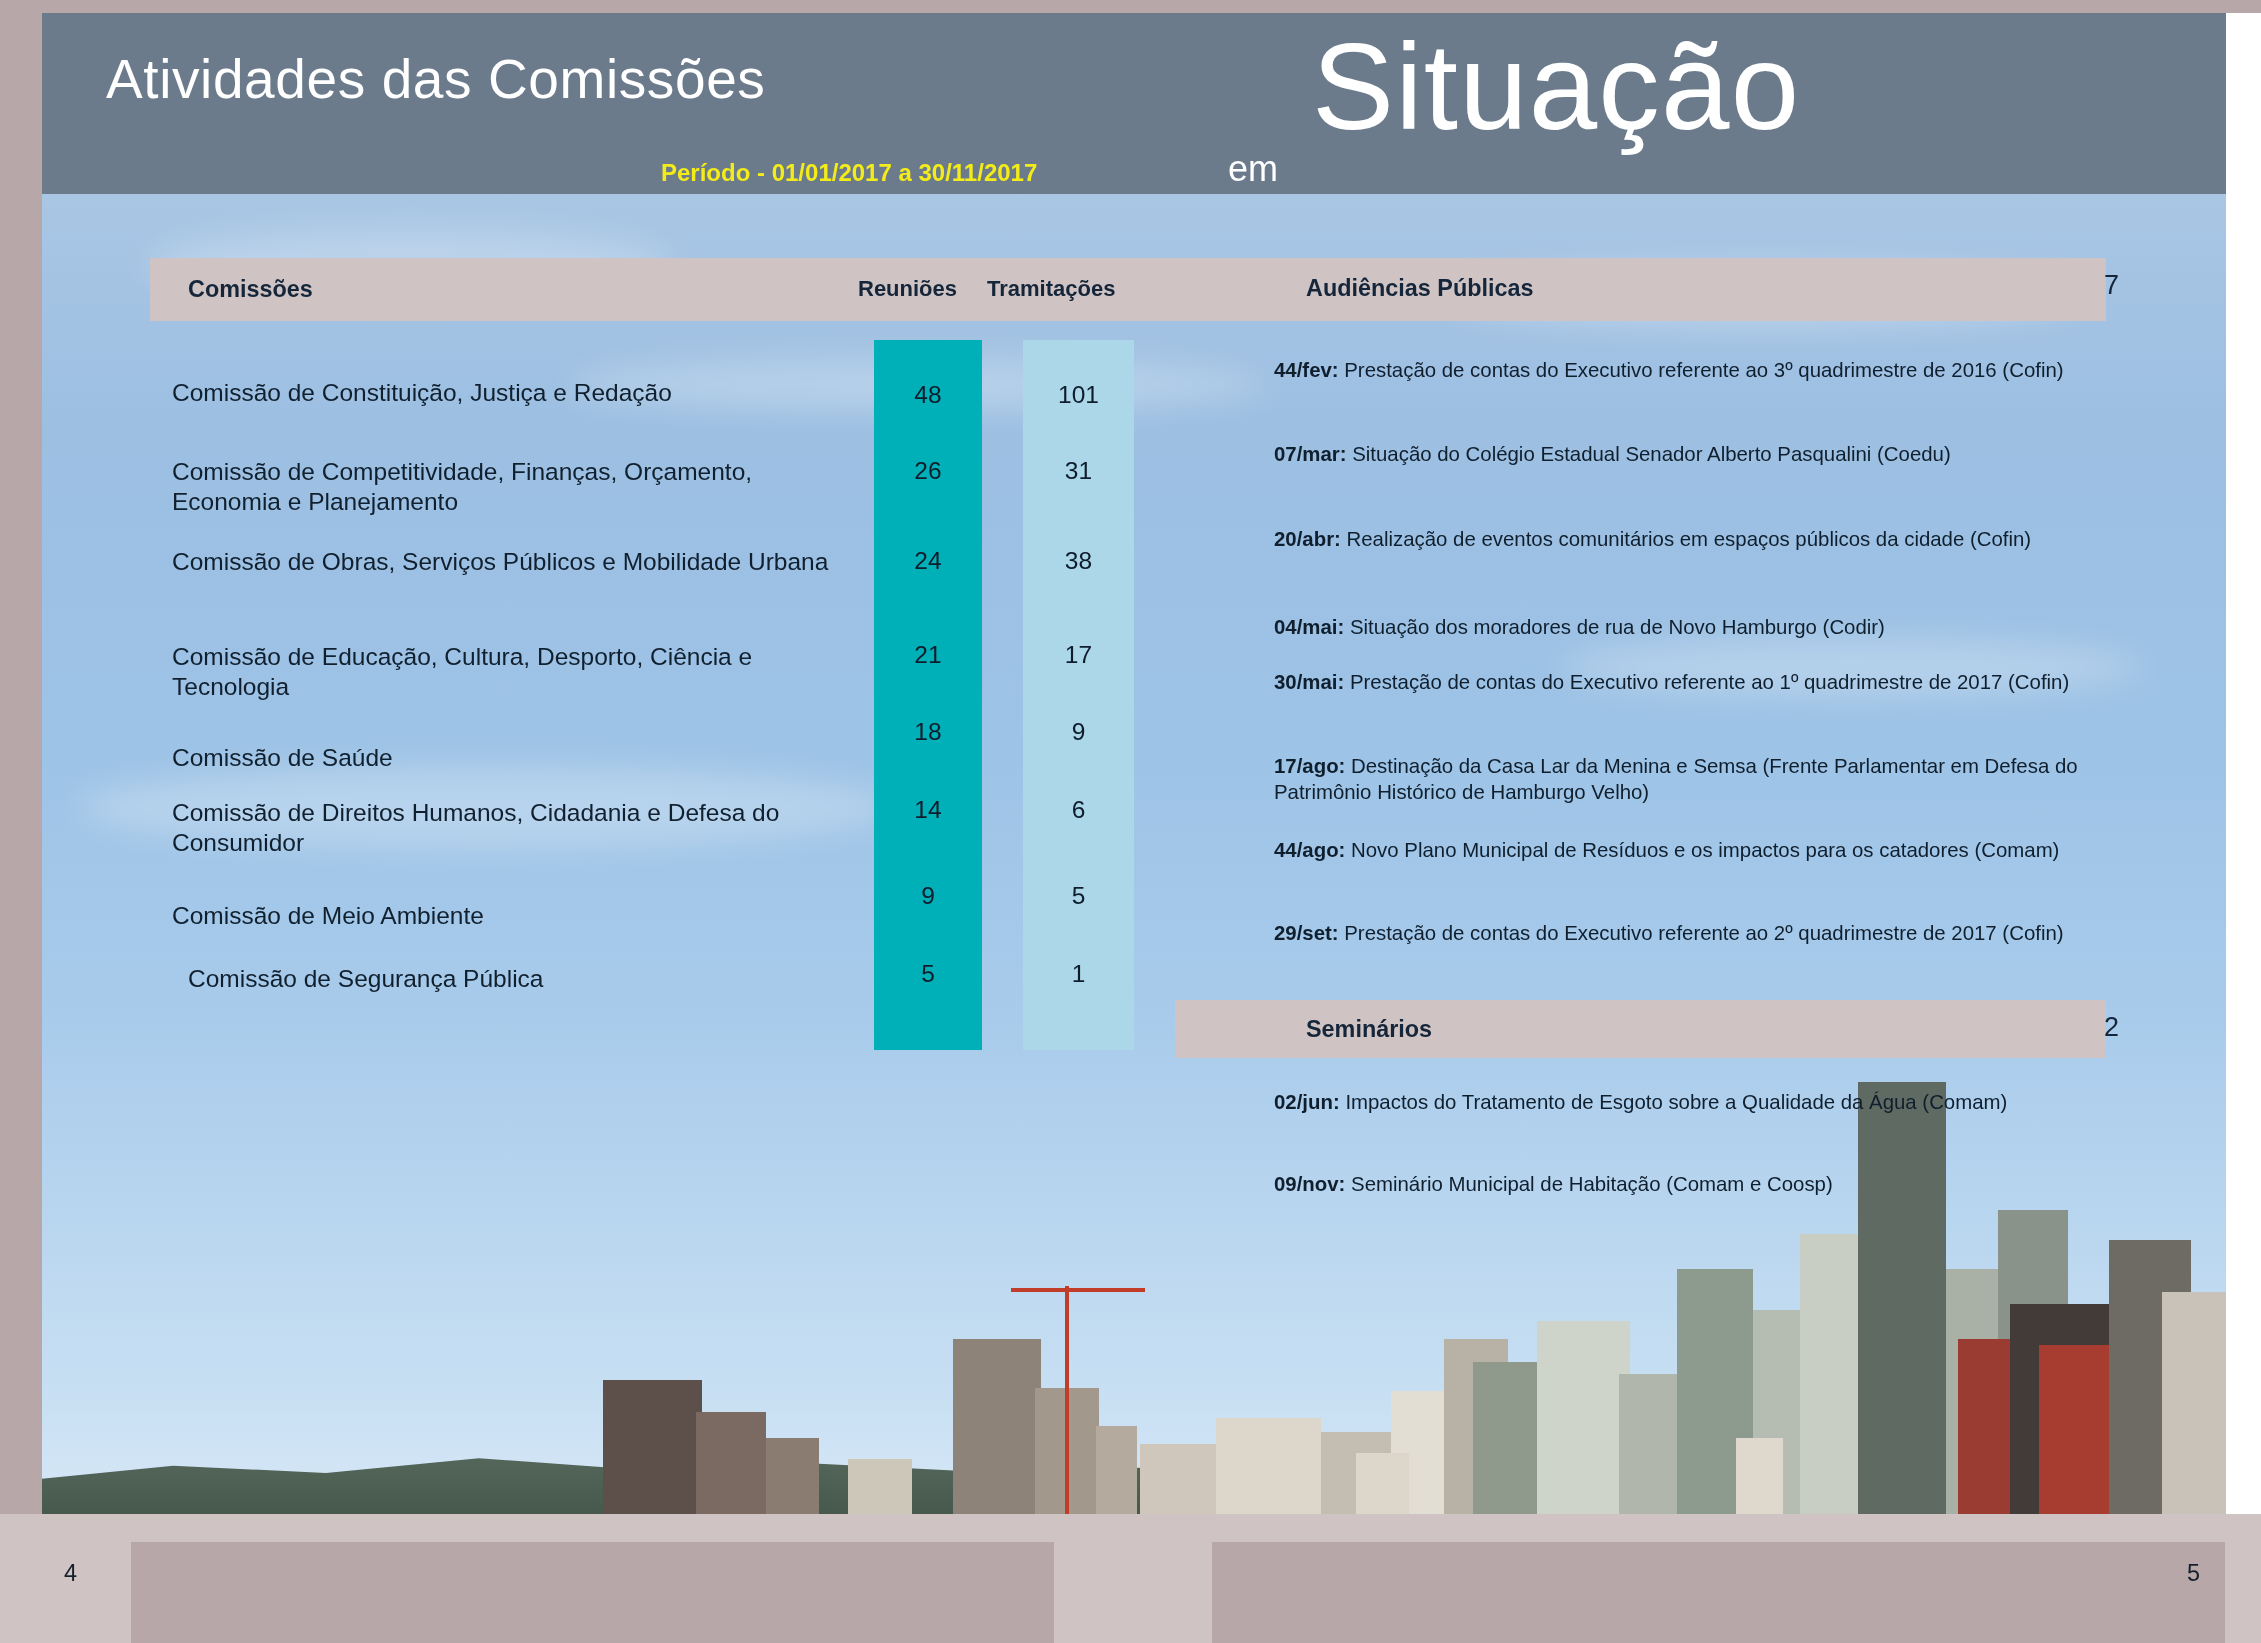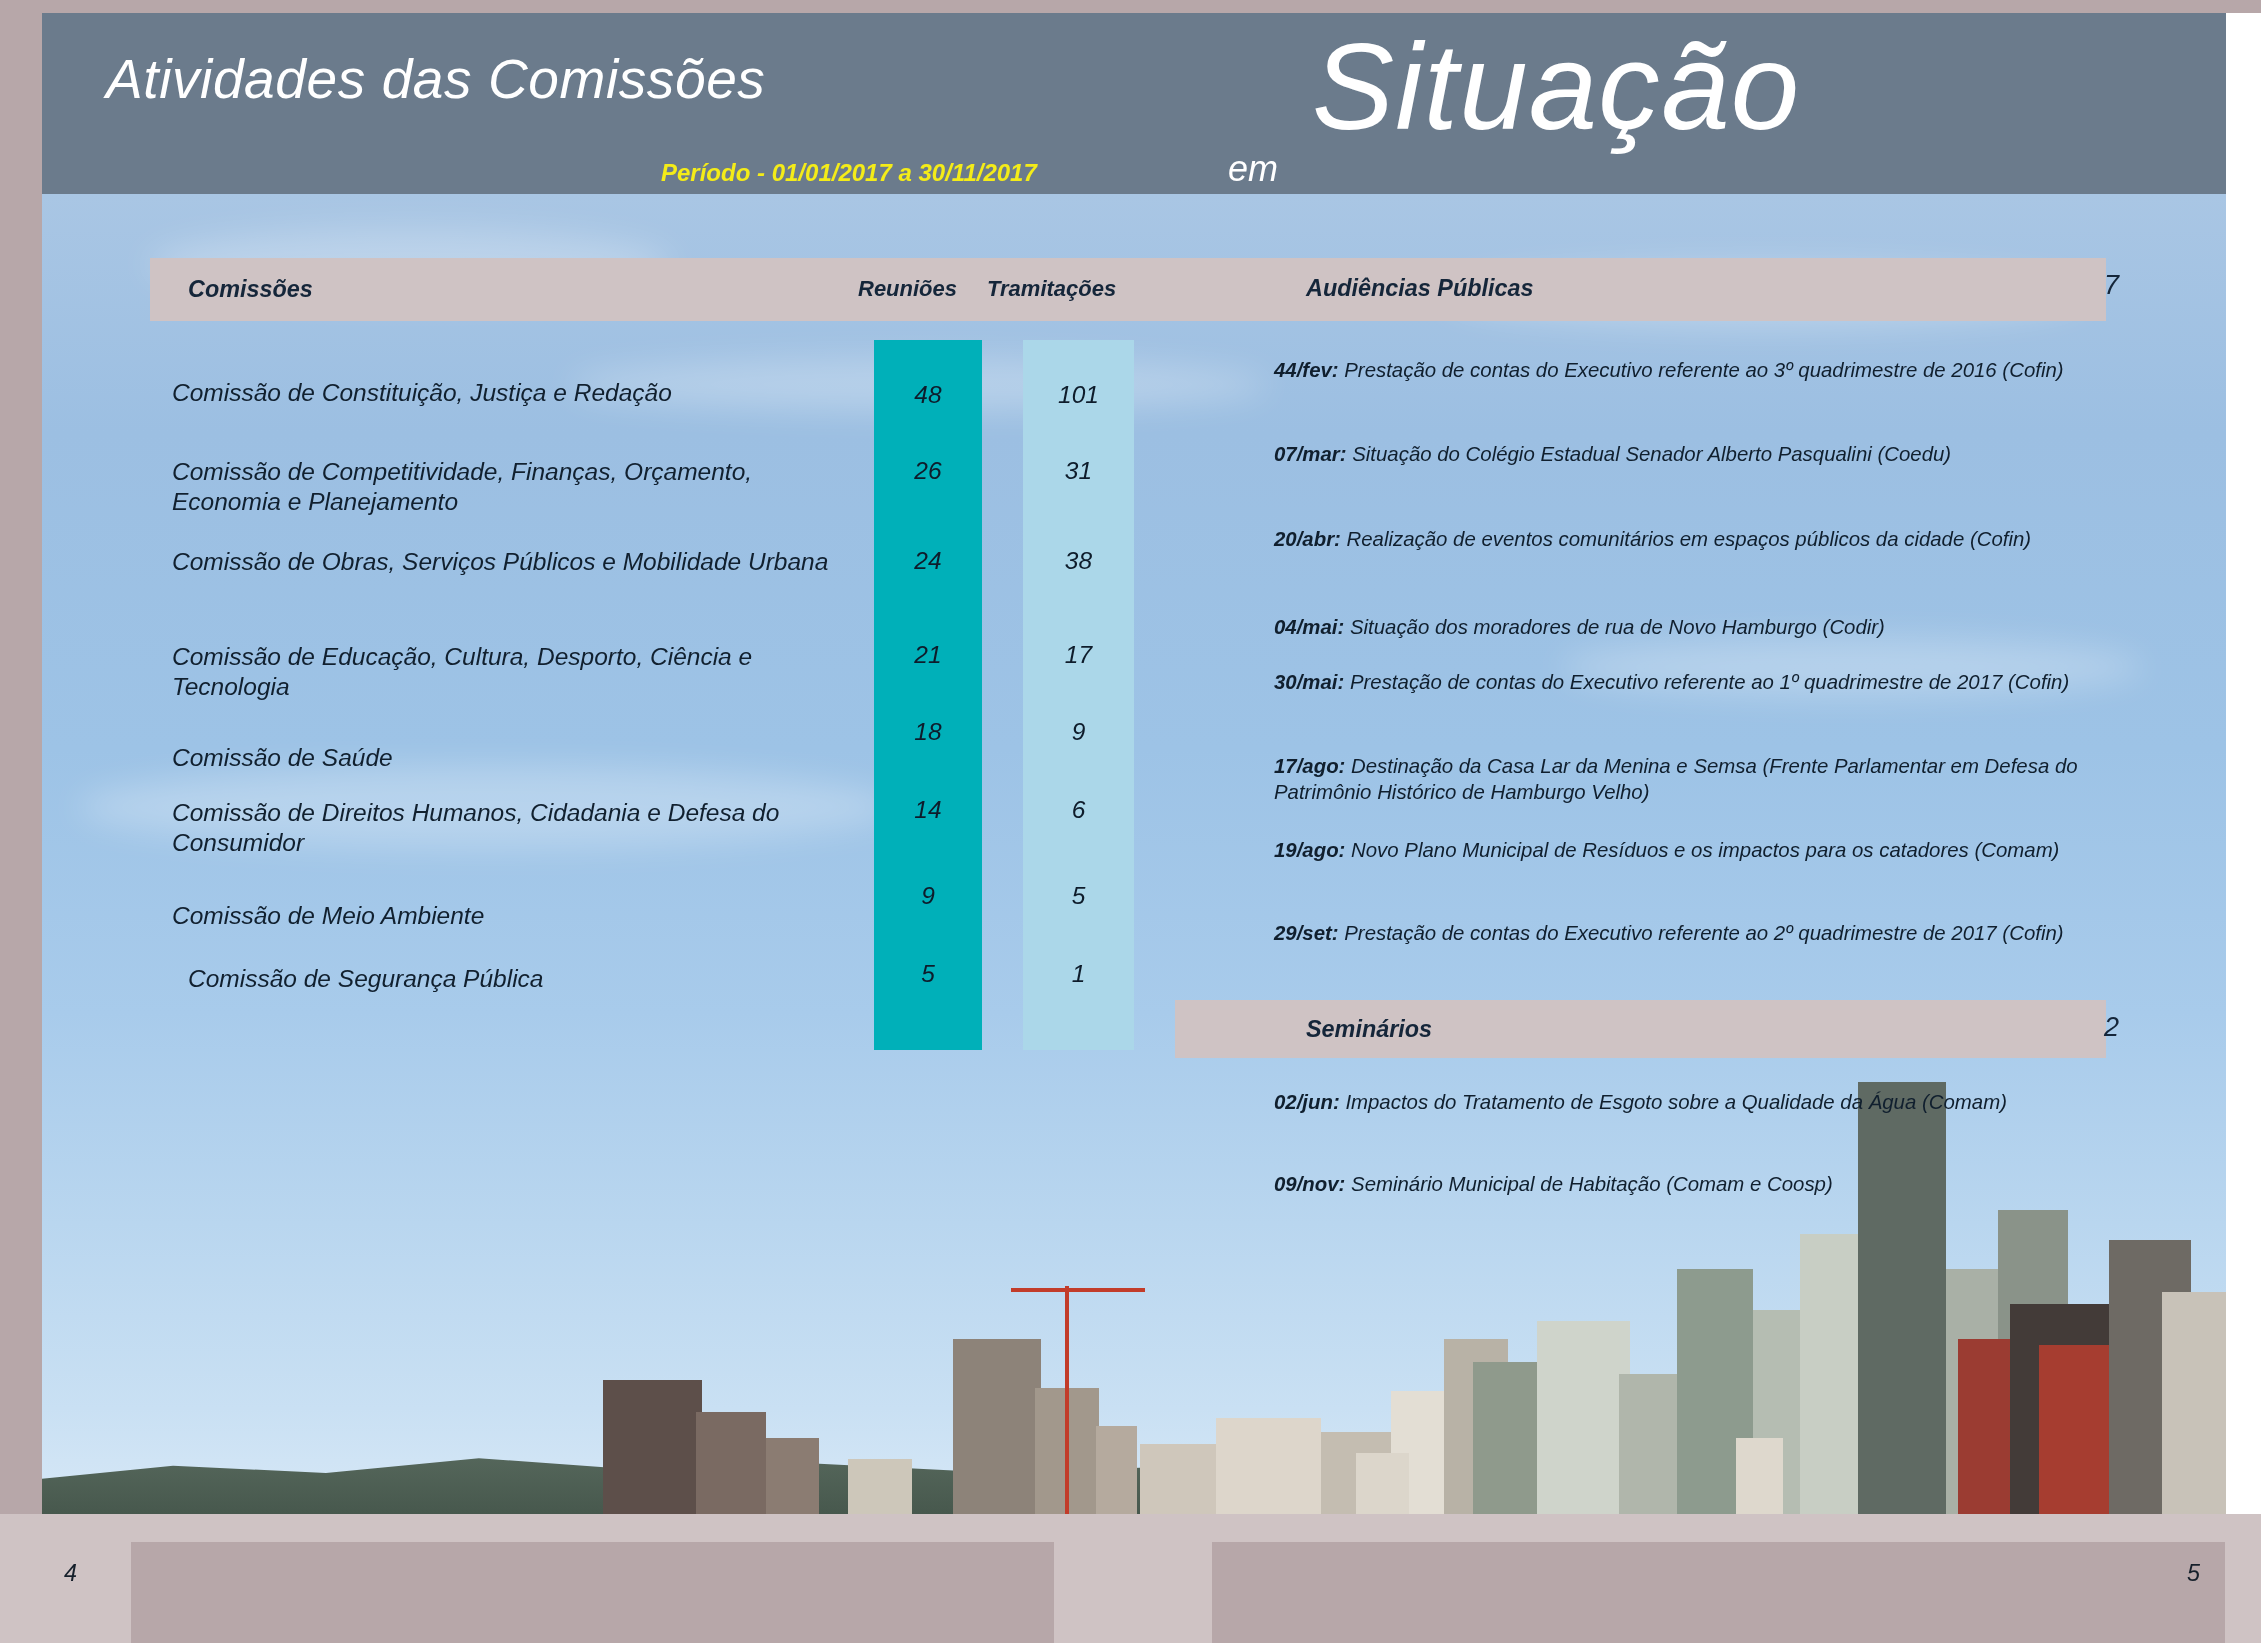--- a/index.html
+++ b/index.html
@@ -8,21 +8,20 @@
     font-family: "Liberation Sans", sans-serif;
     background: #ffffff;
     overflow: hidden;
   }
 
   
   #page {
     position: relative;
     width: 1907px; height: 1644px;
     background: #bef264;
-    font-style: italic;
   }
   .frame-left {
     position: absolute; left: 0; top: 0;
     width: 42px; height: 1644px;
     background: #b7a7a9;
   }
   .frame-right {
     position: absolute; right: 0; top: 0;
     width: 35px; height: 1644px;
     background: #b7a7a9;
@@ -358,21 +357,21 @@
     <div class="aud-item" style="top:602px;">
       <b>04/mai:</b><span> Situação dos moradores de rua de Novo Hamburgo (Codir)</span>
     </div>
     <div class="aud-item" style="top:657px;">
       <b>30/mai:</b><span> Prestação de contas do Executivo referente ao 1º quadrimestre de 2017 (Cofin)</span>
     </div>
     <div class="aud-item" style="top:741px;">
       <b>17/ago:</b><span> Destinação da Casa Lar da Menina e Semsa (Frente Parlamentar em Defesa do Patrimônio Histórico de Hamburgo Velho)</span>
     </div>
     <div class="aud-item" style="top:825px;">
-      <b>19/ago:</b><span> Novo Plano Municipal de Resíduos e os impactos para os catadores (Comam)</span>
+      <b>44/ago:</b><span> Novo Plano Municipal de Resíduos e os impactos para os catadores (Comam)</span>
     </div>
     <div class="aud-item" style="top:908px;">
       <b>29/set:</b><span> Prestação de contas do Executivo referente ao 2º quadrimestre de 2017 (Cofin)</span>
     </div>
 
     <div id="sem-header"></div>
     <div id="sem-title">Seminários</div>
     <div id="sem-count">2</div>
 
     <div class="sem-item" style="top:1077px;">

